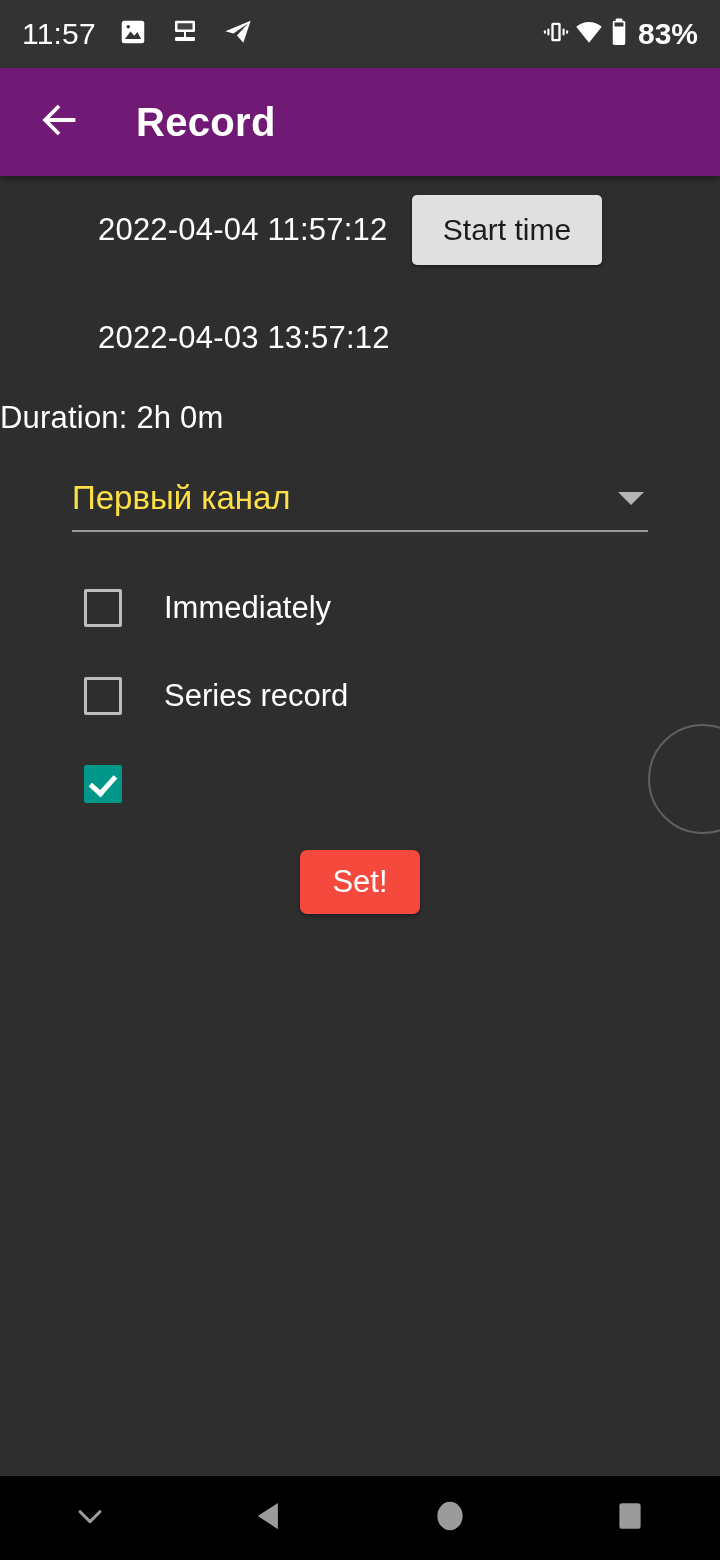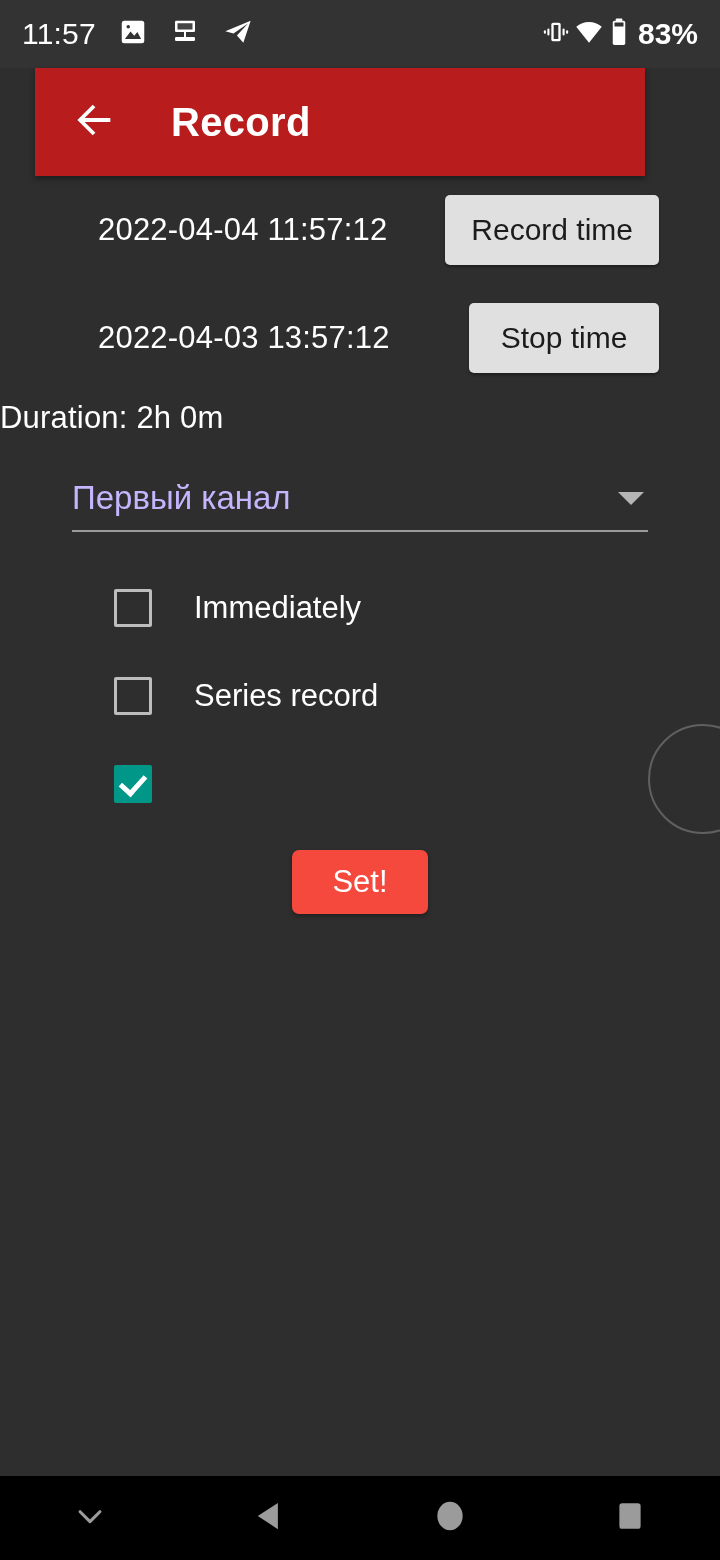--- a/index.html
+++ b/index.html
@@ -51,28 +51,27 @@
     font-weight: bold;
     margin-left: 4px;
     white-space: nowrap;
   }
   .sicon { display: block; }
 
   
   #app-bar {
     position: absolute;
     top: 68px; left: 0;
-    width: 610px;
+    width: 720px;
     height: 108px;
-    background: #b91c1c;
+    background: #701a75;
     display: flex;
     align-items: center;
     box-shadow: 0 3px 6px rgba(0,0,0,0.38);
     z-index: 5;
-    margin-left: 35px;
   }
   #back-button {
     width: 96px;
     height: 96px;
     margin-left: 12px;
     display: flex;
     align-items: center;
     justify-content: center;
     cursor: pointer;
   }
@@ -91,21 +90,21 @@
     width: 720px;
     bottom: 84px;
     background: #2e2e2e;
     overflow: hidden;
   }
 
   .time-row {
     display: flex;
     align-items: center;
     height: 108px;
-    padding: 0 61px 0 98px;
+    padding: 0 118px 0 98px;
     box-sizing: border-box;
   }
   .time-value {
     color: #ffffff;
     font-size: 31px;
     flex: 1;
     white-space: nowrap;
     letter-spacing: 0.2px;
   }
   .time-btn {
@@ -135,40 +134,40 @@
   #channel-spinner {
     margin: 30px 72px 0 72px;
     height: 64px;
     border-bottom: 2px solid #9a9a9a;
     display: flex;
     align-items: center;
     cursor: pointer;
     position: relative;
   }
   #channel-spinner-value {
-    color: #c4b5fd;
+    color: #fde047;
     font-size: 33px;
     flex: 1;
     white-space: nowrap;
   }
   #spinner-caret {
     width: 0; height: 0;
     border-left: 13px solid transparent;
     border-right: 13px solid transparent;
     border-top: 13px solid #b5b5b5;
     margin-right: 4px;
   }
 
   
   #checkbox-group { margin-top: 32px; }
   .check-row {
     display: flex;
     align-items: center;
     height: 88px;
-    padding-left: 114px;
+    padding-left: 84px;
     box-sizing: border-box;
     cursor: pointer;
   }
   .cbox {
     width: 38px;
     height: 38px;
     box-sizing: border-box;
     flex: none;
     position: relative;
   }
@@ -203,21 +202,21 @@
     justify-content: center;
     margin-top: 22px;
   }
   #set-button {
     background: #f4493c;
     color: #ffffff;
     border: none;
     border-radius: 7px;
     font-size: 31px;
     font-family: "Liberation Sans", sans-serif;
-    width: 136px;
+    width: 120px;
     height: 64px;
     cursor: pointer;
     box-shadow: 0 2px 4px rgba(0,0,0,0.35);
   }
 
   
   #edge-circle {
     position: absolute;
     right: -38px;
     top: 548px;
@@ -311,26 +310,25 @@
       </svg>
     </span>
   </div>
   <div id="app-bar-title">Record</div>
 </div>
 
 <div id="content">
 
   <div class="time-row">
     <div class="time-value">2022-04-04 11:57:12</div>
-    <button class="time-btn">Record time</button>
+    <button class="time-btn">Start time</button>
   </div>
 
   <div class="time-row">
     <div class="time-value">2022-04-03 13:57:12</div>
-    <button class="time-btn">Stop time</button>
   </div>
 
   <div id="duration-text">Duration: 2h 0m</div>
 
   <div id="channel-spinner">
     <div id="channel-spinner-value">Первый канал</div>
     <div id="spinner-caret"></div>
   </div>
 
   <div id="checkbox-group">

